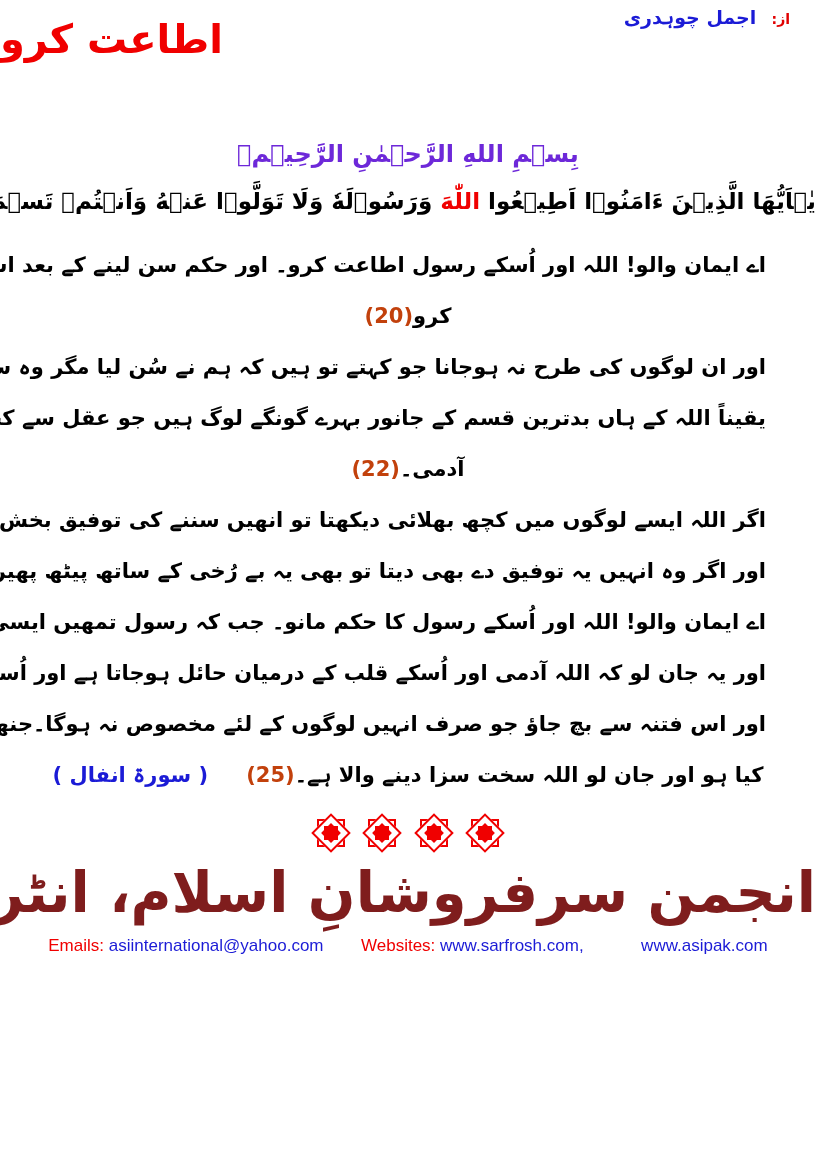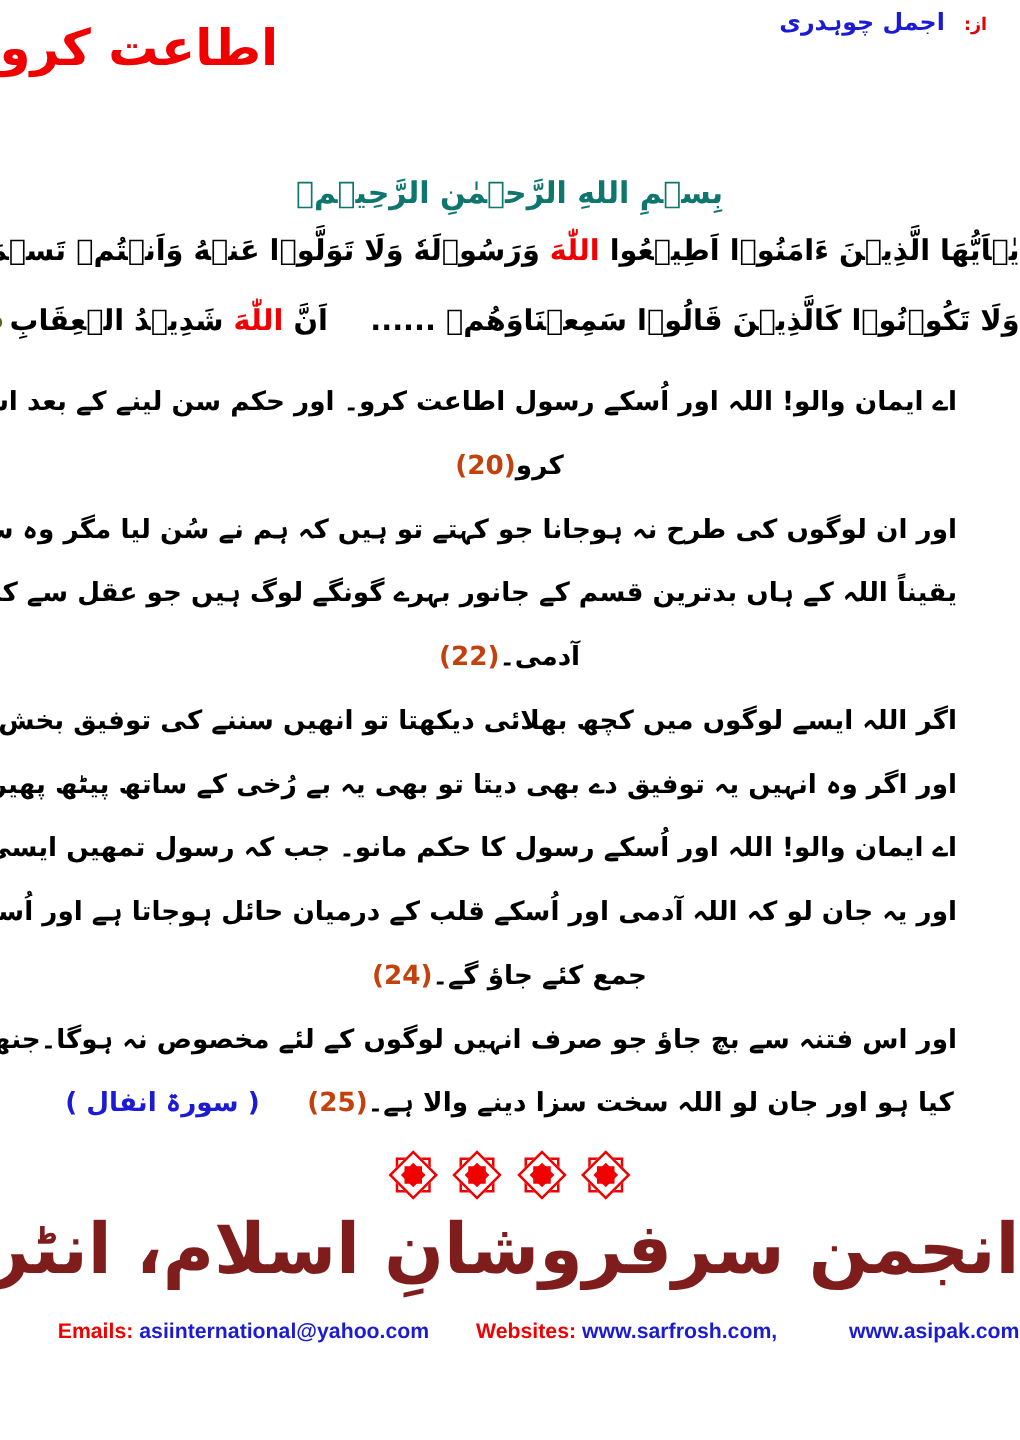--- a/index.html
+++ b/index.html
@@ -25,21 +25,21 @@
     padding-top:14px;
     text-align:left;
     color:#f00000;
     font-size:40px; font-weight:bold;
     line-height:1.25;
   }
   
   .bismillah{
     margin-top:76px;
     text-align:center;
-    color:#0f766e;
+    color:#6d28d9;
     font-size:24px; font-weight:bold;
   }
   
   .verse{
     direction:rtl;
     text-align:center;
     color:#000;
     font-size:23px; font-weight:bold;
     margin-top:10px;
     line-height:46px;
@@ -96,25 +96,25 @@
   .org{
     margin-top:4px;
     text-align:center;
     color:#7f1d1d;
     font-size:56px; font-weight:bold;
     line-height:1.2;
     white-space:nowrap;
   }
   
   .footer{
-    margin-top:22px;
+    margin-top:10px;
     direction:ltr;
-    text-align:right;
+    text-align:center;
     font-family:"Liberation Sans", sans-serif;
-    font-size:17px; font-weight:bold;
+    font-size:17px; font-weight:normal;
     white-space:nowrap;
   }
   .footer .lbl{color:#f00000;}
   .footer .lnk{color:#1b1bd6;}
   .footer .sp-md{display:inline-block; width:28px;}
   .footer .sp-lg{display:inline-block; width:48px;}
 </style>
 </head>
 <body>
 
@@ -126,35 +126,31 @@
   </div>
 
   <div class="title">اطاعت کرو</div>
 
   <div class="bismillah">بِسۡمِ اللهِ الرَّحۡمٰنِ الرَّحِیۡمۡ</div>
 
   <div class="verse">
     <span>یٰۤاَیُّهَا الَّذِیۡنَ ءَامَنُوۡا اَطِیۡعُوا </span><span class="allah">اللّٰهَ</span><span> وَرَسُوۡلَهٗ وَلَا تَوَلَّوۡا عَنۡهُ وَاَنۡتُمۡ تَسۡمَعُوۡنَ</span>
   </div>
 
-  <div class="verse">
-    <span>وَلَا تَكُوۡنُوۡا كَالَّذِیۡنَ قَالُوۡا سَمِعۡنَاوَهُمۡ </span><span class="dots">......</span><span>اَنَّ </span><span class="allah">اللّٰهَ</span><span> شَدِیۡدُ الۡعِقَابِ</span><span class="med"><span class="m2"></span><span class="mn">۲۵</span></span>
-  </div>
 
   <div class="body-text">
     <div class="uline"><span>اے ایمان والو!  اللہ اور اُسکے رسول اطاعت کرو۔  اور حکم سن لینے کے بعد اس سے سرتابی نہ</span></div>
     <div class="uline"><span>کرو</span><span class="red">(20)</span></div>
     <div class="uline"><span>اور ان لوگوں کی طرح نہ ہوجانا جو کہتے تو ہیں کہ ہم نے سُن لیا مگر وہ سنتے نہیں ہیں۔</span></div>
     <div class="uline"><span>یقیناً اللہ کے ہاں بدترین قسم کے جانور بہرے گونگے لوگ ہیں جو عقل سے کچھ کام نہیں</span></div>
     <div class="uline"><span>آدمی۔</span><span class="red">(22)</span></div>
     <div class="uline"><span>اگر اللہ ایسے لوگوں میں کچھ بھلائی دیکھتا تو انھیں سننے کی توفیق بخش دیتا۔</span></div>
     <div class="uline"><span>اور اگر وہ انہیں یہ توفیق دے بھی دیتا تو بھی یہ بے رُخی کے ساتھ پیٹھ پھیر جاتے۔</span></div>
     <div class="uline"><span>اے ایمان والو! اللہ اور اُسکے رسول کا حکم مانو۔ جب کہ رسول تمھیں ایسی چیز کی طرف بلائے</span></div>
     <div class="uline"><span>اور یہ جان لو کہ اللہ  آدمی اور اُسکے  قلب کے درمیان حائل ہوجاتا ہے اور اُسی کے حضور تم</span></div>
-    <div class="uline"><span>جمع کئے جاؤ گے۔</span><span class="red">(24)</span></div>
     <div class="uline"><span>اور اس فتنہ سے بچ جاؤ جو صرف انہیں لوگوں کے لئے مخصوص نہ ہوگا۔جنھوں نے تم میں سے ظلم</span></div>
     <div class="uline"><span>کیا ہو اور جان لو اللہ سخت سزا دینے والا ہے۔</span><span class="red">(25)</span><span class="blue surah-ref">( سورۃ انفال )</span></div>
   </div>
 
   <div class="stars">
     <span class="star"><span class="o1"></span><span class="o2"></span><span class="f1"></span><span class="f2"></span></span>
     <span class="star"><span class="o1"></span><span class="o2"></span><span class="f1"></span><span class="f2"></span></span>
     <span class="star"><span class="o1"></span><span class="o2"></span><span class="f1"></span><span class="f2"></span></span>
     <span class="star"><span class="o1"></span><span class="o2"></span><span class="f1"></span><span class="f2"></span></span>
   </div>

